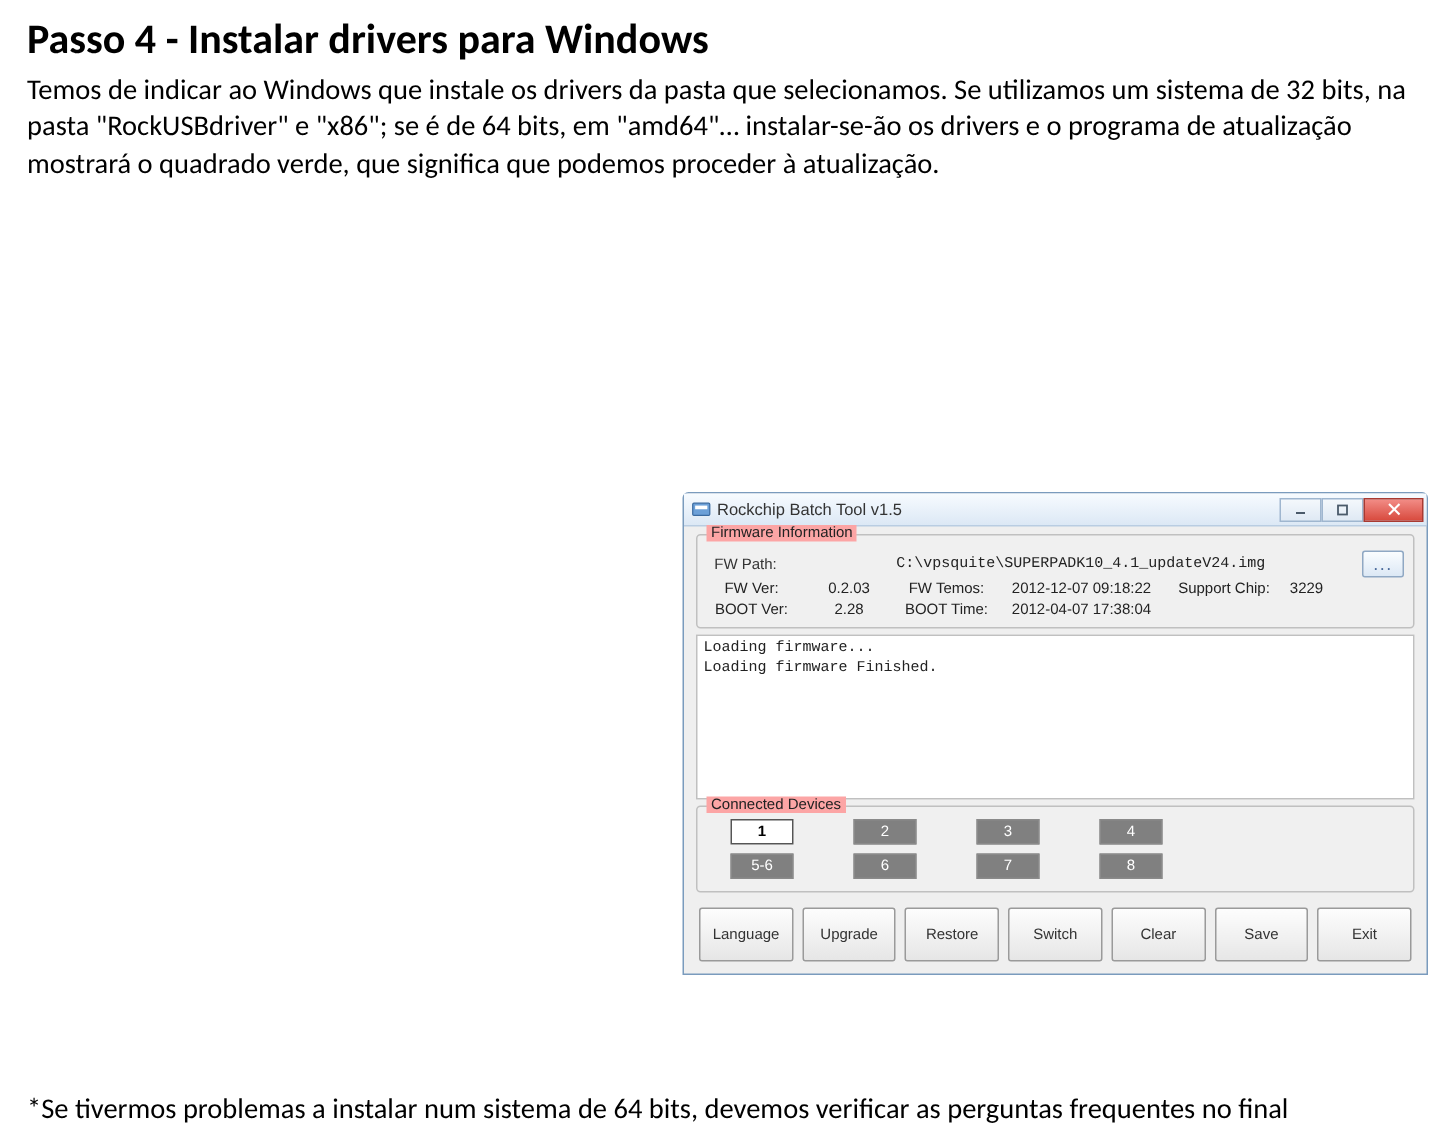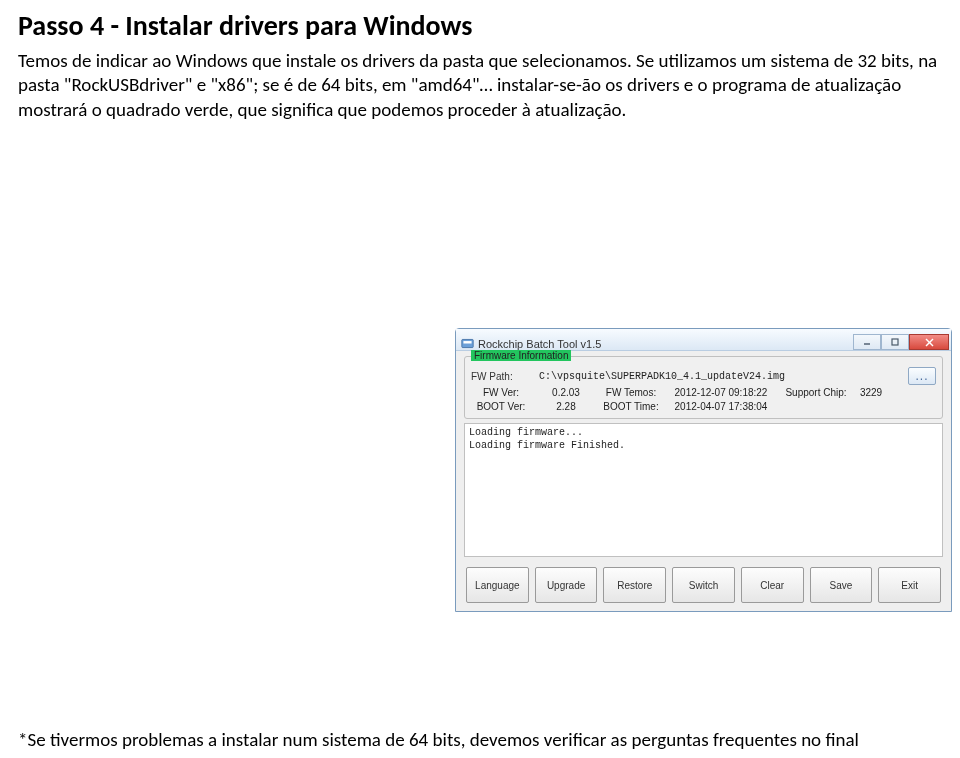--- a/index.html
+++ b/index.html
@@ -35,21 +35,21 @@
     background: #efefef;
     font-family: Tahoma, Arial, sans-serif;
     font-size: 10px;
     color: #222;
   }
   .titlebar {
     height: 22px;
     background: linear-gradient(#f7fbff, #dce8f5);
     border-bottom: 1px solid #b9cde2;
     display: flex;
-    align-items: flex-end;
+    align-items: center;
     padding: 0 2px 0 5px;
   }
   .titlebar-icon {
     width: 13px; height: 13px;
     margin-right: 4px;
     display: inline-block;
   }
   .titlebar-title { flex: 1; font-size: 11px; color: #333; }
   .win-btns { display: flex; gap: 0; }
   .win-btn {
@@ -71,30 +71,31 @@
     border: 1px solid #c0c0c0;
     border-radius: 3px;
     padding: 4px 6px 6px 6px;
     margin-bottom: 4px;
     position: relative;
     background: #f0f0f0;
   }
   .group-title {
     position: absolute;
     top: -7px; left: 6px;
-    background: #22c55e;
+    background: #fca5a5;
     padding: 0 3px;
     font-size: 10px;
   }
   .fw-row {
     display: flex;
     align-items: center;
     font-size: 10px;
     margin: 2px 0;
     gap: 6px;
+    text-align: center;
   }
   .fw-label { color: #333; display: inline-block; }
   .fw-path-row { margin-top: 6px; }
   .path-val { flex: 1; font-family: Liberation Mono, monospace; font-size: 10px; padding-left: 10px; }
   .browse-btn {
     width: 28px; height: 18px;
     background: linear-gradient(#fafdff,#dce8f5);
     border: 1px solid #8fa8c4;
     border-radius: 2px;
     display: flex; align-items: center; justify-content: center;
@@ -105,21 +106,21 @@
     display: grid;
     grid-template-columns: 60px 70px 60px 120px 70px 40px;
     font-size: 10px;
     row-gap: 3px;
     align-items: center;
     text-align: center;
   }
   .log-area {
     background: #fff;
     border: 1px solid #c0c0c0;
-    height: 134px;
+    height: 110px;
     padding: 3px 4px;
     font-family: "Courier New", monospace;
     font-size: 10px;
     line-height: 1.25;
     margin-bottom: 4px;
   }
   .dev-row {
     display: flex;
     gap: 40px;
     padding: 4px 10px 2px 16px;
@@ -221,20 +222,35 @@
           <span></span>
             <span></span>
         </div>
       </div>
 
       <div class="log-area">
         <div>Loading firmware...</div>
         <div>Loading firmware Finished.</div>
       </div>
 
+      <div class="group">
+        <span class="group-title">Connected Devices</span>
+        <div class="dev-row">
+          <div class="dev-box active">1</div>
+          <div class="dev-box">2</div>
+          <div class="dev-box">3</div>
+          <div class="dev-box">4</div>
+        </div>
+        <div class="dev-row">
+          <div class="dev-box">5-6</div>
+          <div class="dev-box">6</div>
+          <div class="dev-box">7</div>
+          <div class="dev-box">8</div>
+        </div>
+      </div>
 
       <div class="btn-row">
         <div class="tool-btn">Language</div>
         <div class="tool-btn">Upgrade</div>
         <div class="tool-btn">Restore</div>
         <div class="tool-btn">Switch</div>
         <div class="tool-btn">Clear</div>
         <div class="tool-btn">Save</div>
         <div class="tool-btn">Exit</div>
       </div>

